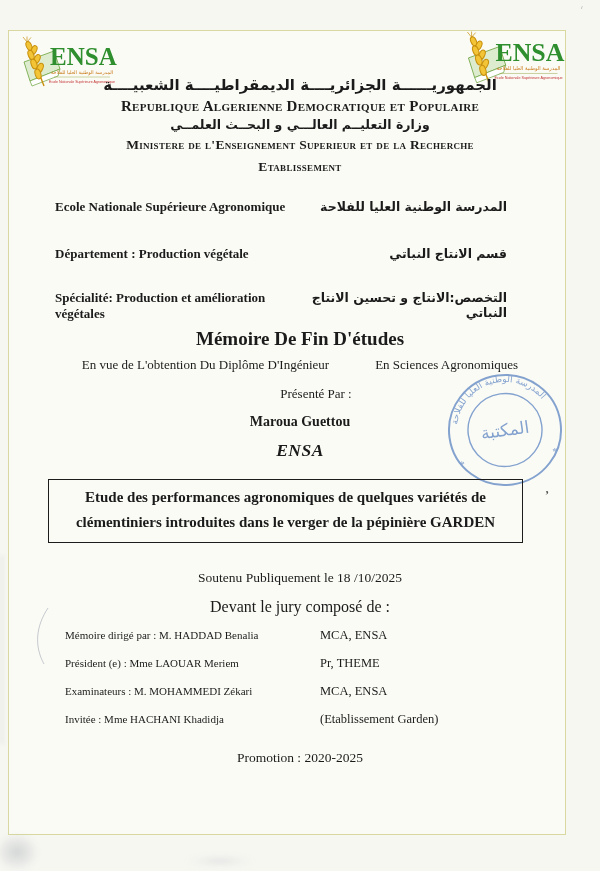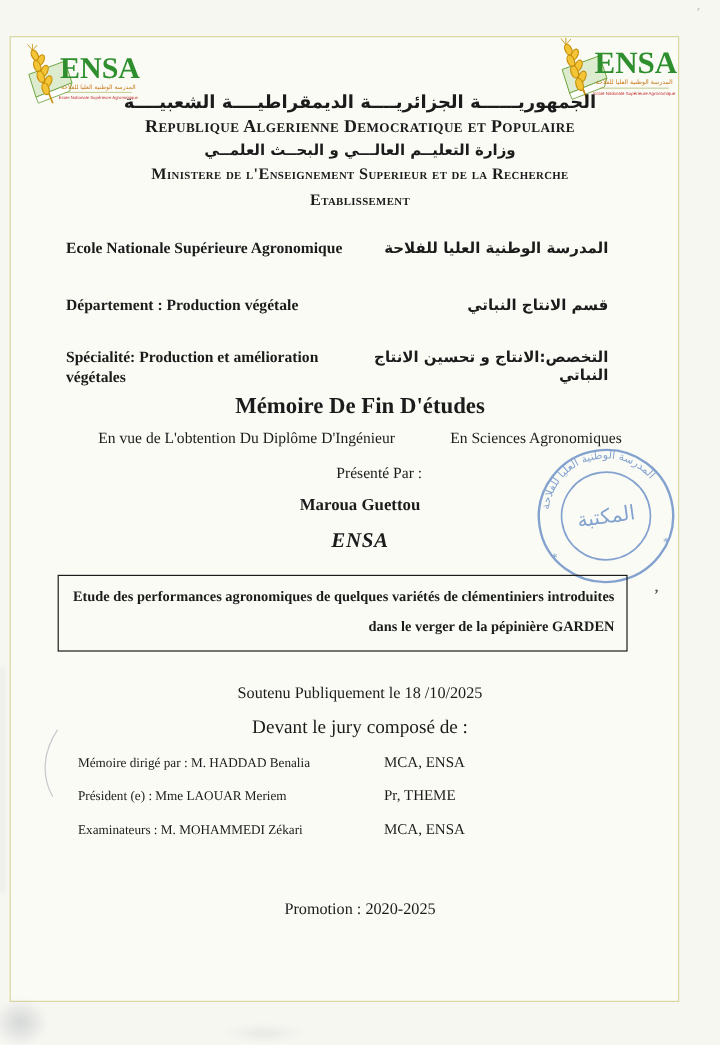--- a/index.html
+++ b/index.html
@@ -28,21 +28,21 @@
   .info-ar{font-weight:bold;font-size:12.5px;font-family:"DejaVu Sans",sans-serif;direction:rtl;}
   .memoire-title{left:0;top:328px;width:600px;font-weight:bold;font-size:19px;}
   .subtitle-row{left:0;top:357px;width:600px;display:flex;justify-content:center;gap:46px;font-size:13px;}
   .presente{left:0;top:386px;width:600px;font-size:13px;margin-left:16px;}
   .author{left:0;top:414px;width:600px;font-weight:bold;font-size:14px;}
   .theme-label{left:0;top:440px;width:600px;font-weight:bold;font-style:italic;font-size:17.5px;letter-spacing:.5px;}
   .theme-box{
     left:48px;top:479px;width:453px;
     border:1.6px solid #1c1c1c;
     padding:5px 10px 7px 10px;
-    text-align:right;font-weight:bold;font-size:12px;line-height:25px;
+    text-align:center;font-weight:bold;font-size:15px;line-height:25px;
   }
   .soutenu{left:0;top:570px;width:600px;font-size:13.5px;}
   .jury-heading{left:0;top:598px;width:600px;font-size:16px;}
   .jury{left:65px;top:628px;width:440px;}
   .jury-row{display:grid;grid-template-columns:255px auto;align-items:baseline;height:28px;}
   .jury-label{font-weight:normal;font-size:11px;}
   .jury-role{font-size:12.5px;}
   .promotion{left:0;top:750px;width:600px;font-size:13.5px;}
   
   .stamp{left:435px;top:366px;width:140px;height:132px;opacity:.85;}
@@ -167,20 +167,24 @@
     <span class="jury-role">MCA, ENSA</span>
   </div>
   <div class="jury-row">
     <span class="jury-label">Président (e) : Mme LAOUAR Meriem</span>
     <span class="jury-role">Pr, THEME</span>
   </div>
   <div class="jury-row">
     <span class="jury-label">Examinateurs : M. MOHAMMEDI Zékari</span>
     <span class="jury-role">MCA, ENSA</span>
   </div>
+  <div class="jury-row">
+    <span class="jury-label">Invitée : Mme HACHANI Khadidja</span>
+    <span class="jury-role">(Etablissement Garden)</span>
+  </div>
 </div>
 
 <div class="abs promotion center">Promotion : 2020-2025</div>
 
 <div class="abs smudge edge-smudge"></div>
 <div class="abs smudge corner-smudge"></div>
 <div class="abs smudge bottom-smudge"></div>
 <div class="abs corner-mark">ʳ</div>
 <div class="abs tiny-comma">’</div>
 <div class="abs pen-curve">

